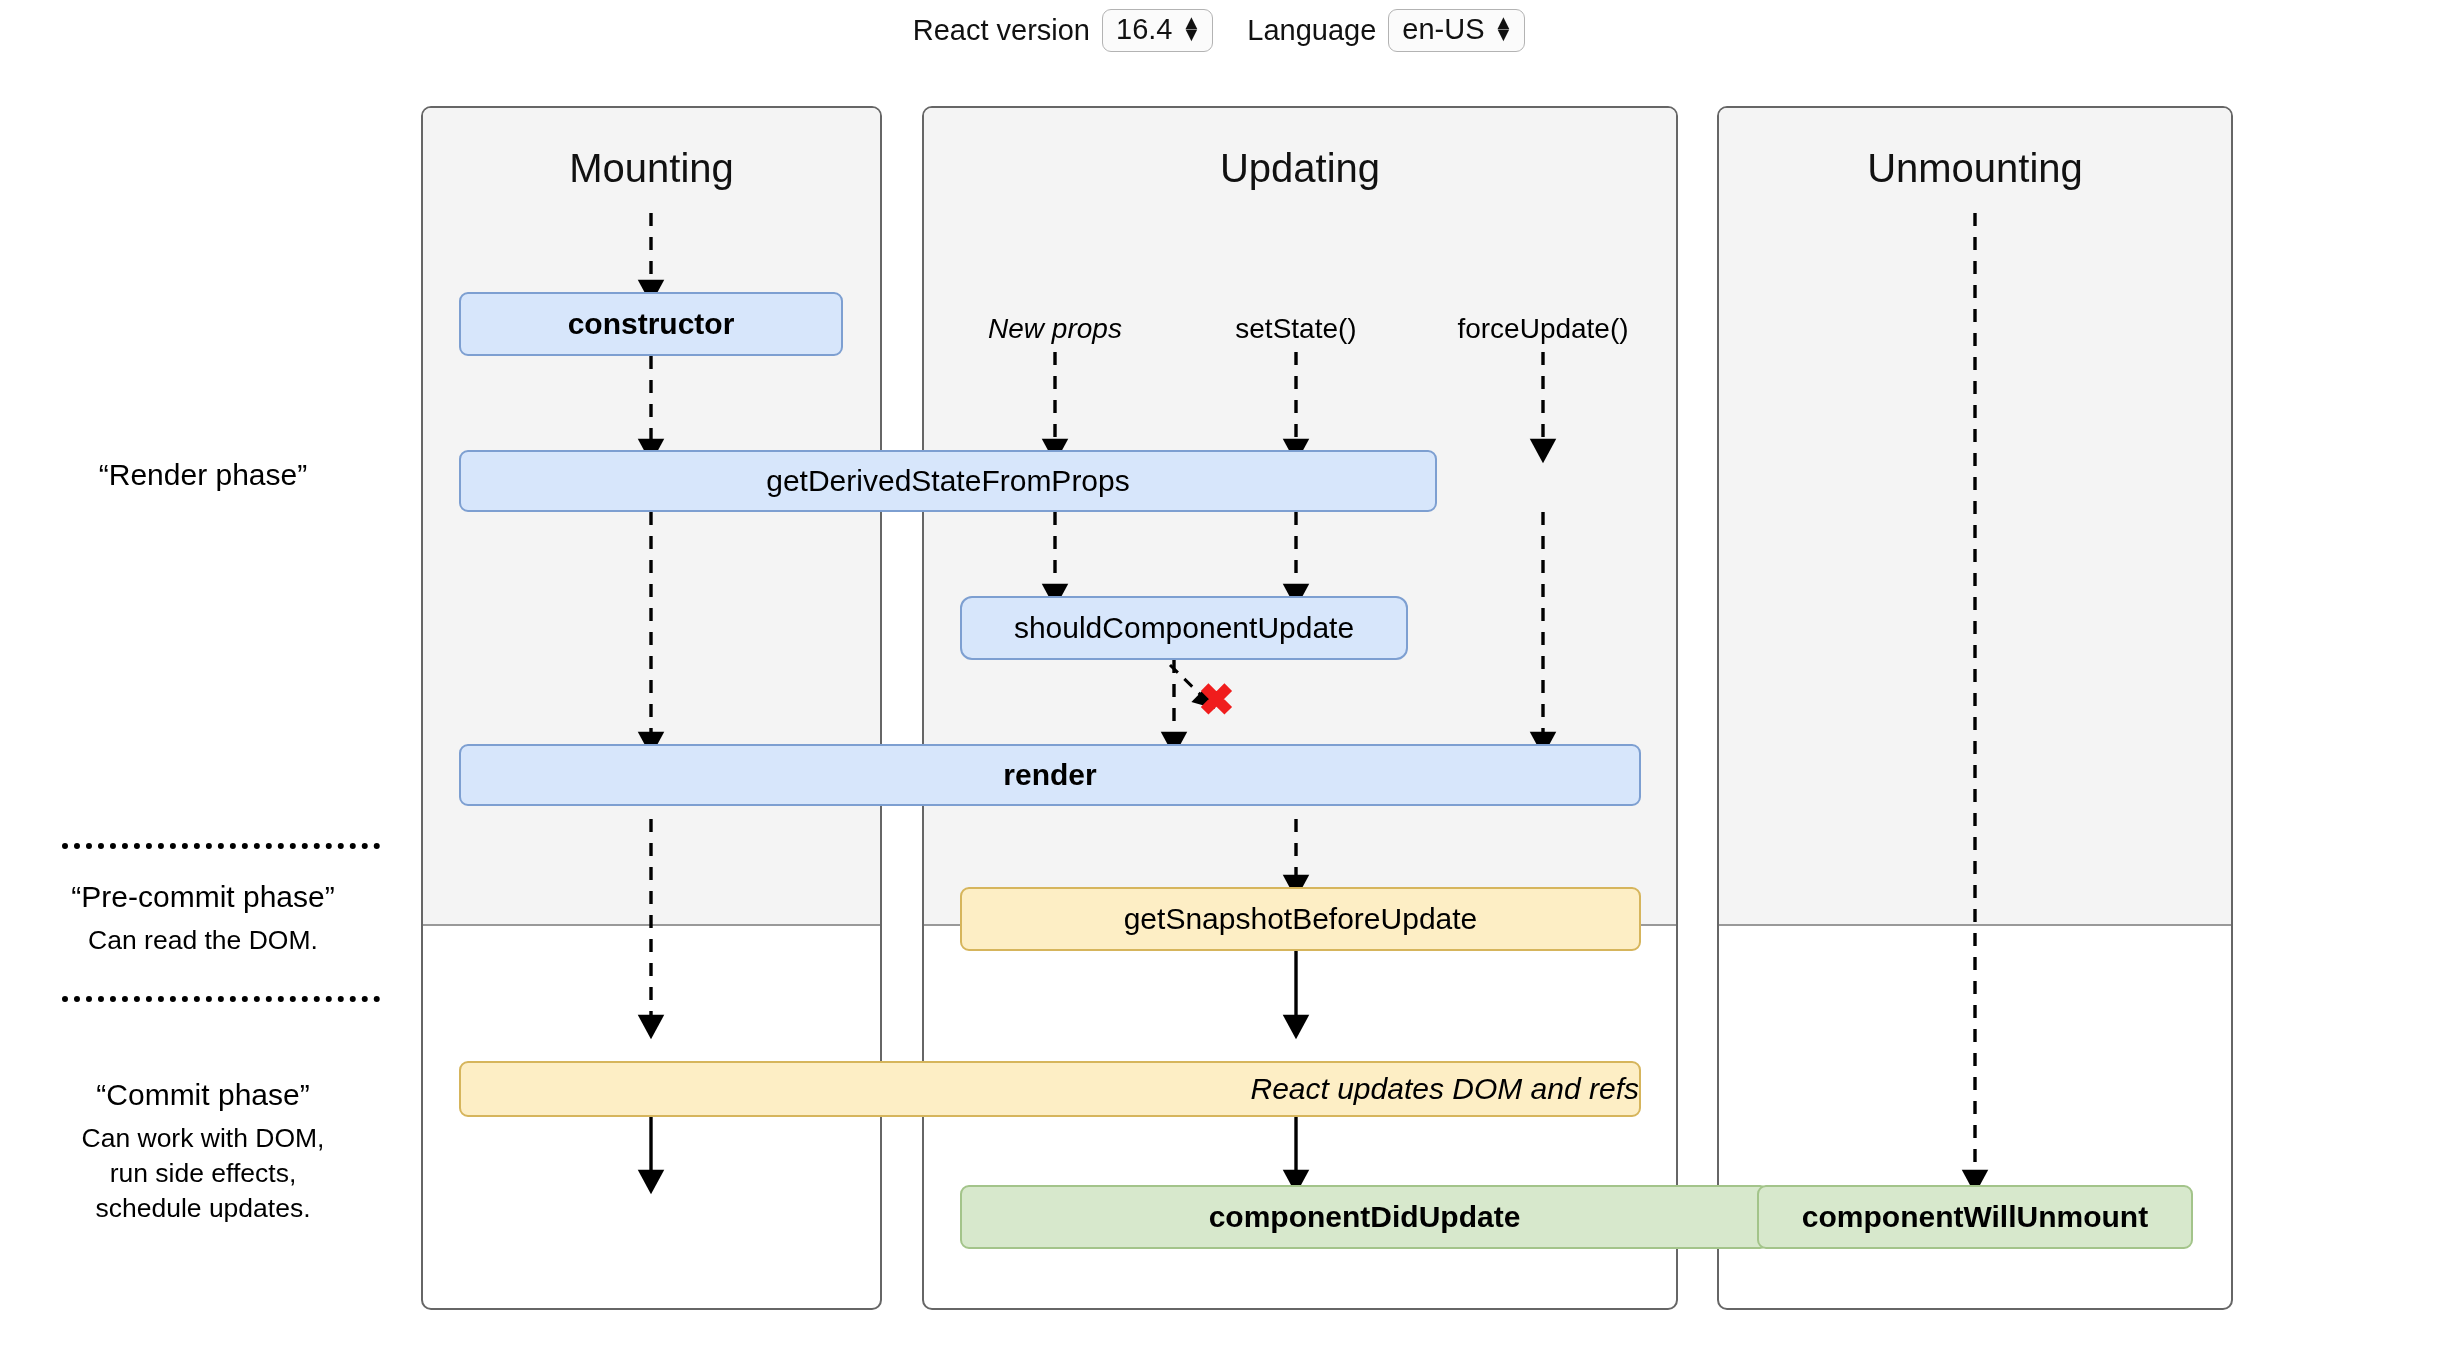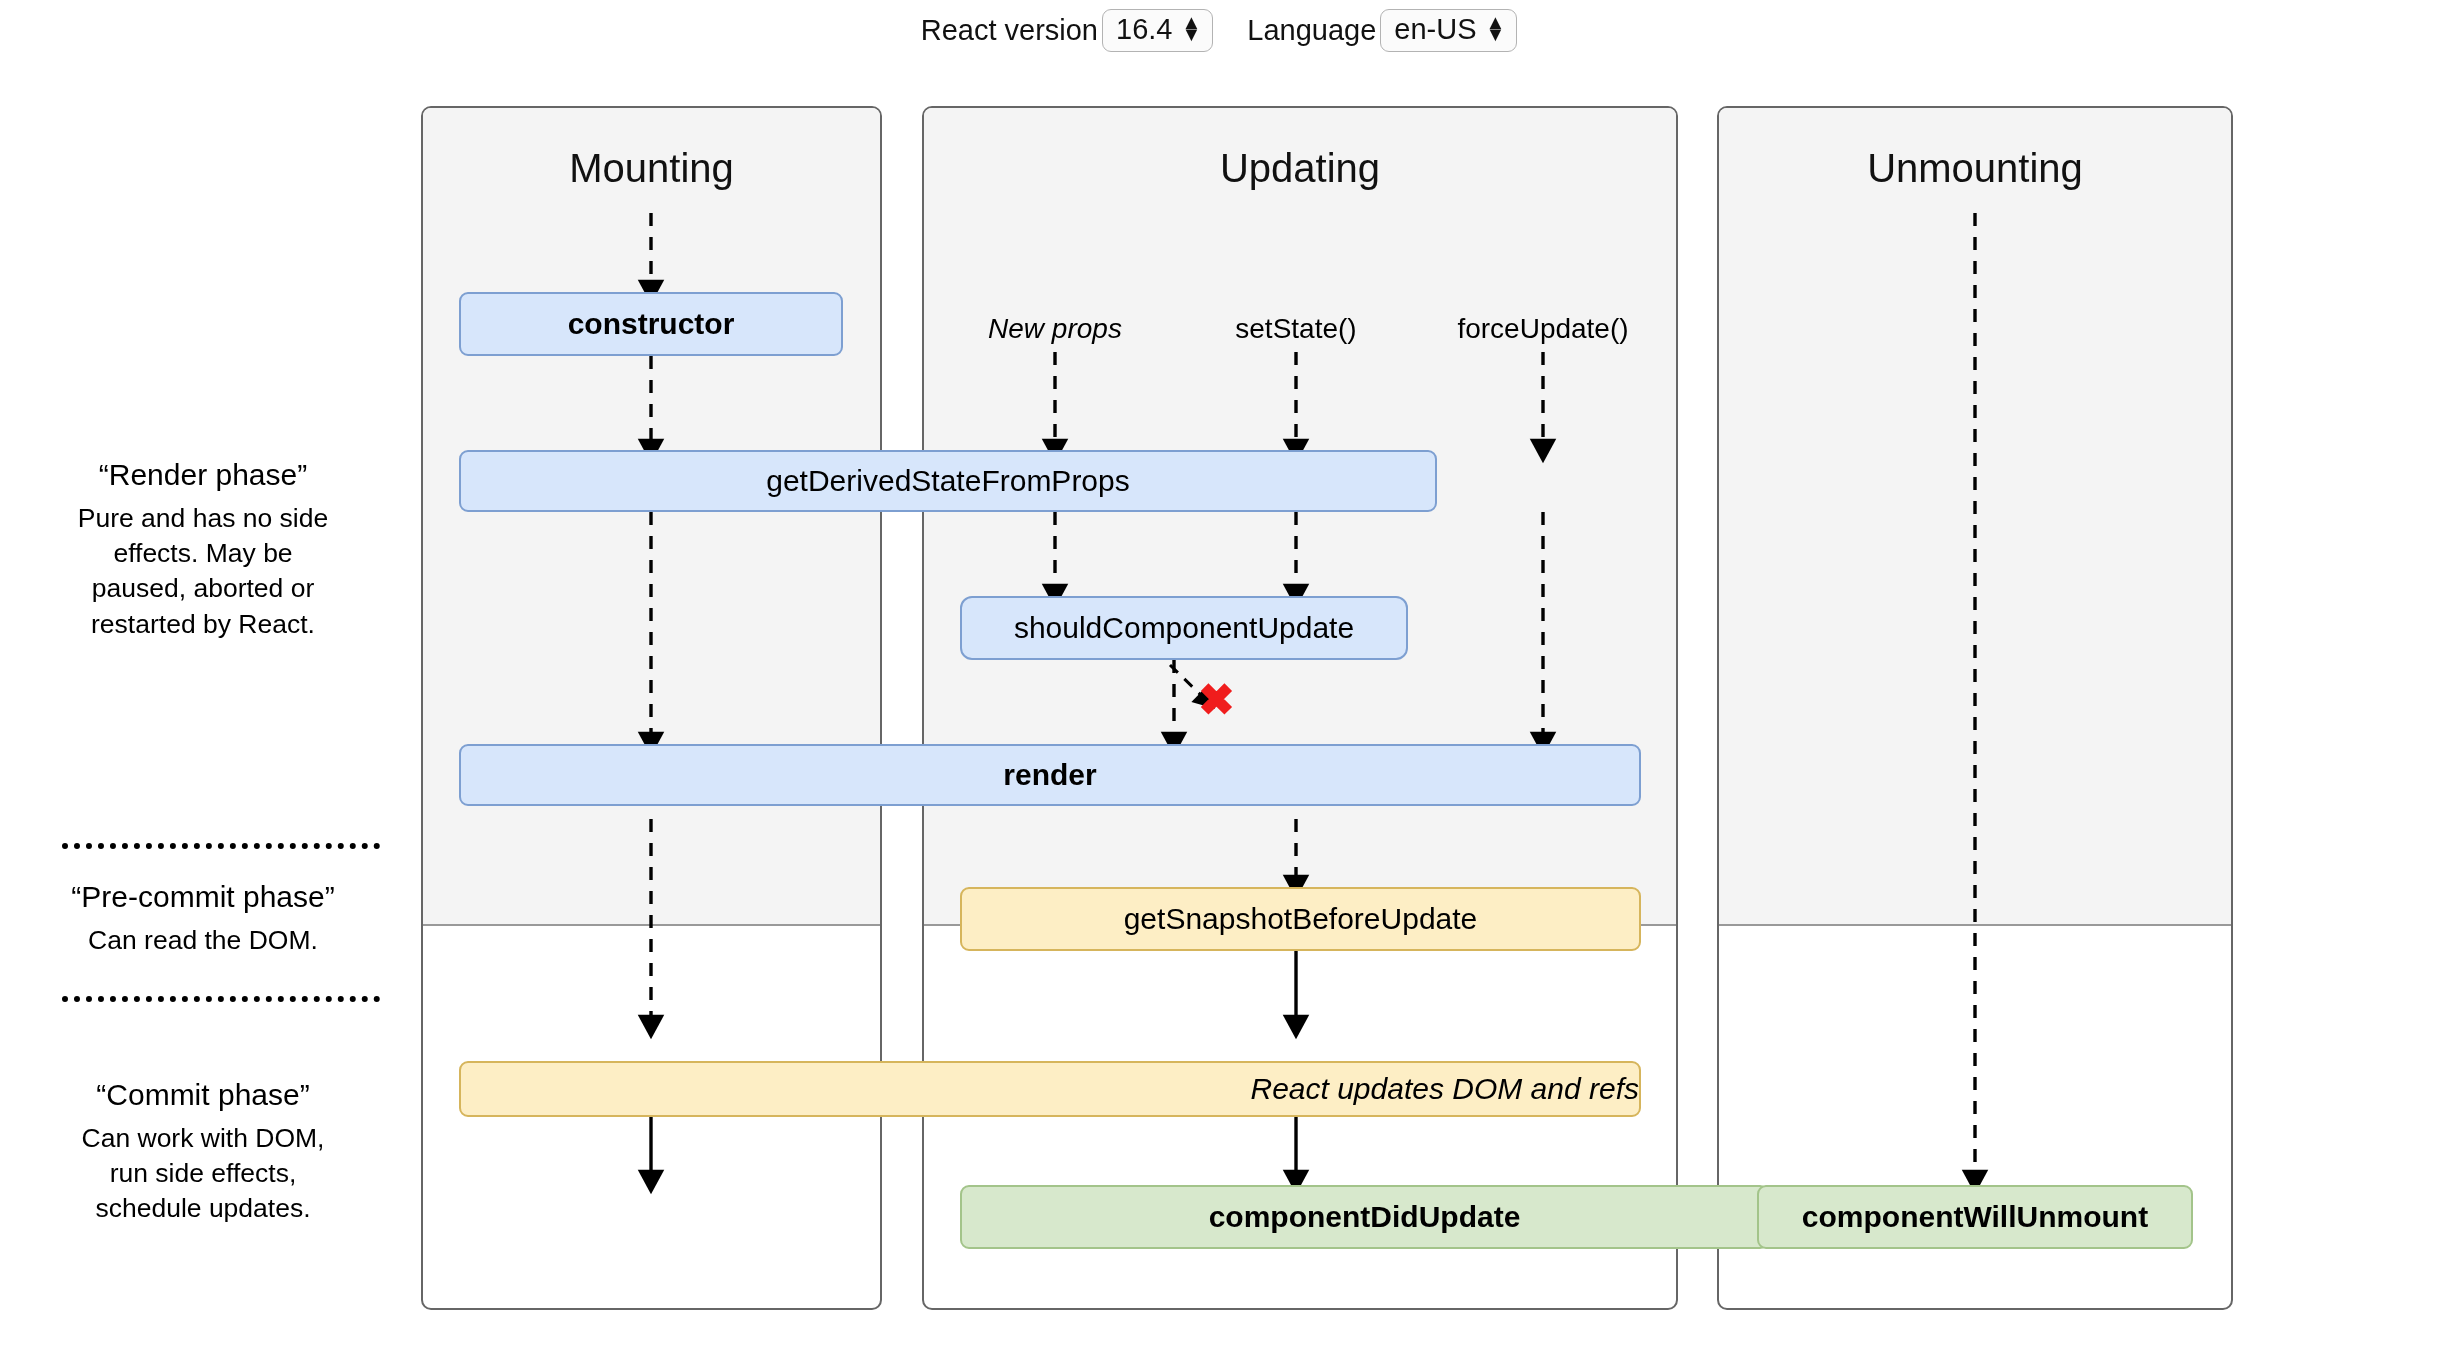--- a/index.html
+++ b/index.html
@@ -12,21 +12,21 @@
     overflow: hidden;
   }
 
   #stage { position: relative; width: 2438px; height: 1350px; }
 
   
   #controls {
     position: absolute; left: 0; top: 0; width: 2438px; height: 60px;
     display: flex; align-items: center; justify-content: center; gap: 34px;
   }
-  .ctrl-group { display: flex; align-items: center; gap: 4px; justify-content: space-between; }
+  .ctrl-group { display: flex; align-items: center; gap: 12px; justify-content: space-between; }
   .ctrl-label { font-size: 29px; color: #111; white-space: nowrap; }
   .ctrl-select {
     display: inline-flex; align-items: center; gap: 9px;
     border: 1.6px solid #b3b3b3; border-radius: 9px;
     background: #fbfbfb;
     padding: 3px 11px 5px 13px;
     font-size: 29px; color: #111;
     cursor: pointer;
   }
   .spinner { display: inline-flex; flex-direction: column; line-height: 0.58; font-size: 20px; }
@@ -112,21 +112,20 @@
           <span>▲</span>
           <span>▼</span>
         </span>
       </span>
     </div>
   </div>
 
   <div id="legend">
     <div class="legend-block" style="top:458px">
       <div class="legend-title">“Render phase”</div>
-      <div class="legend-desc" style="padding:0 46px">Pure and has no side effects. May be paused, aborted or restarted by React.</div>
     </div>
 
     <div class="dotrule" style="top:843px"></div>
     <div class="legend-block" style="top:880px">
       <div class="legend-title">“Pre-commit phase”</div>
       <div class="legend-desc">Can read the DOM.</div>
     </div>
     <div class="dotrule" style="top:996px"></div>
 
     <div class="legend-block" style="top:1078px">

